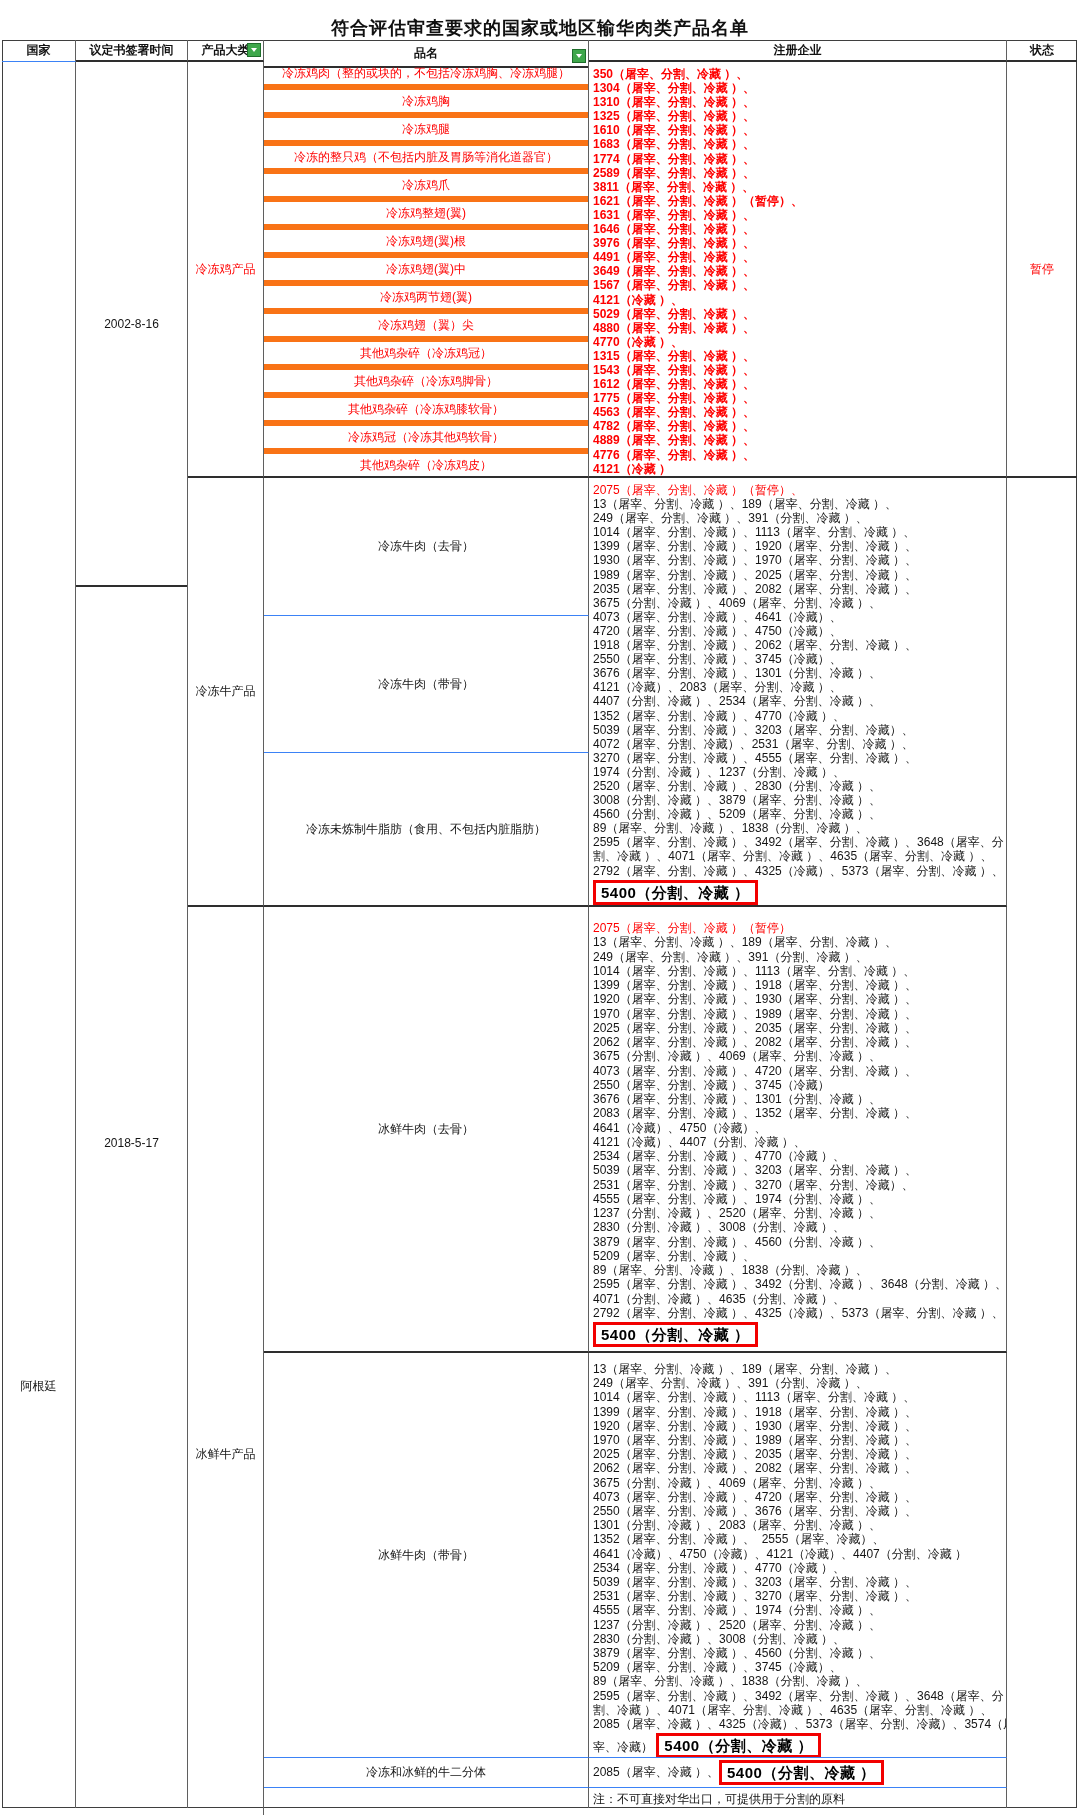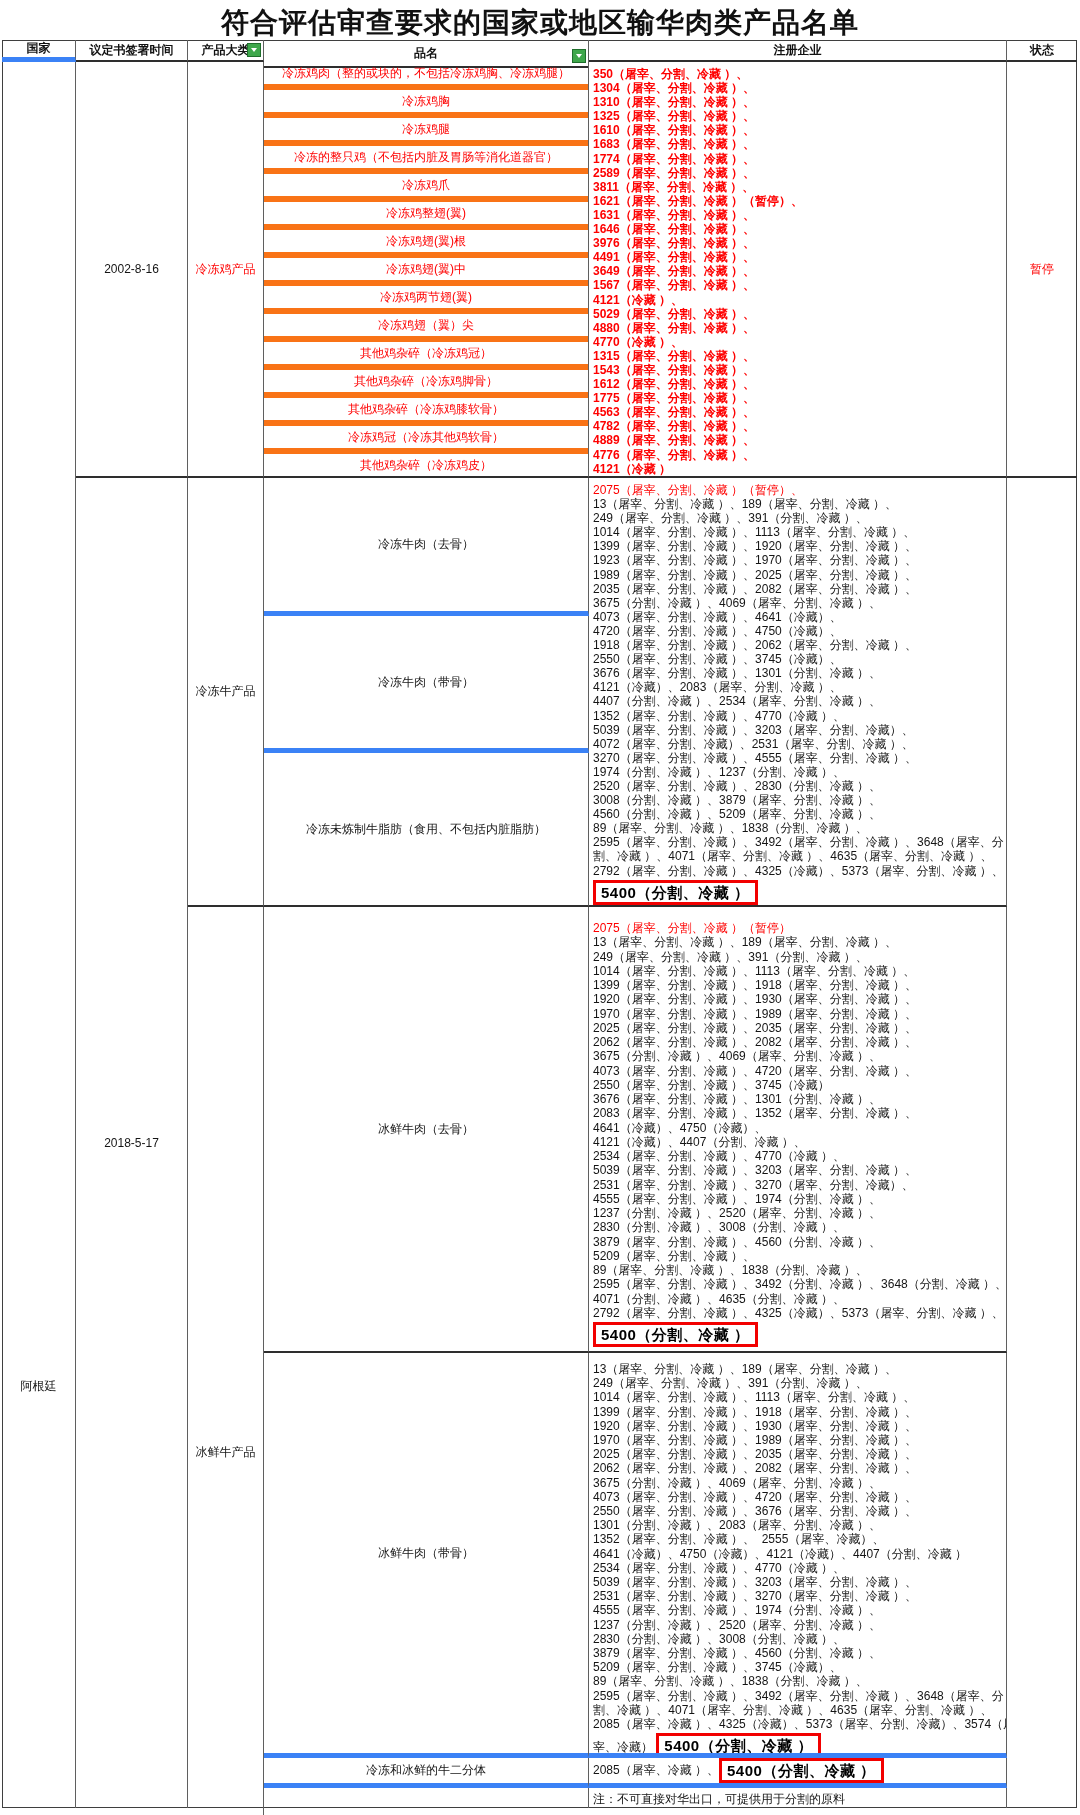--- a/index.html
+++ b/index.html
@@ -1,23 +1,23 @@
 <!DOCTYPE html>
 <html><head>
 <meta charset="utf-8">
 <style>
   html,body{margin:0;padding:0;background:#fff;}
   #page{position:relative;width:1080px;height:1815px;background:#fff;overflow:hidden;
         font-family:"Liberation Sans","DejaVu Sans",sans-serif;color:#151515;}
-  #title{position:absolute;top:4px;left:0;width:1080px;text-align:center;
-         font-size:28px;font-weight:bold;letter-spacing:1px;color:#111;}
+  #title{position:absolute;top:16px;left:0;width:1080px;text-align:center;
+         font-size:18px;font-weight:bold;letter-spacing:1px;color:#111;}
   #frame{position:absolute;left:2px;top:40px;width:1075px;height:1768px;
          border:1px solid #3f3f3f;box-sizing:border-box;}
   .cell{position:absolute;box-sizing:border-box;border-right:1px solid #5f5f5f;
-        border-bottom:5px solid #3b82f6;background:transparent;}
+        border-bottom:1px solid #3b82f6;background:transparent;}
   .nb{border-bottom:none;}
   .nr{border-right:none;}
   .bb2{border-bottom:2px solid #2e2e2e;}
   .hcell{display:flex;align-items:center;justify-content:center;
          font-weight:bold;font-size:12px;color:#111;}
   .center{display:flex;align-items:center;justify-content:center;font-size:12px;}
   .red{color:#fe0000;}
   .names{display:flex;flex-direction:column;}
   .prow{flex:1;display:flex;align-items:center;justify-content:center;
         font-size:12px;border-bottom:6px solid #f97316;text-align:center;}
@@ -64,21 +64,21 @@
         <span class="tri"></span>
       </span>
   </div>
   <div class="cell hcell bb2" style="left:589px;top:40px;width:418px;height:22px;">注册企业</div>
   <div class="cell hcell bb2 nr" style="left:1007px;top:40px;width:70px;height:22px;">状态</div>
 
   <div class="cell nb" style="left:2px;top:62px;width:74px;height:1746px;">
     <span class="countrylabel">阿根廷</span>
   </div>
 
-  <div class="cell center bb2" style="left:76px;top:62px;width:112px;height:416px;text-align:center;">2002-8-16</div>
+  <div class="cell center bb2" style="left:76px;top:62px;width:112px;height:525px;text-align:center;">2002-8-16</div>
   <div class="cell center bb2 red" style="left:188px;top:62px;width:76px;height:416px;">冷冻鸡产品</div>
 
   <div class="cell names bb2" style="left:264px;top:62px;width:325px;height:416px;">
 
   <div class="prow red">冷冻鸡肉（整的或块的，不包括冷冻鸡胸、冷冻鸡腿）</div>
       <div class="prow red">冷冻鸡胸</div>
       <div class="prow red">冷冻鸡腿</div>
       <div class="prow red">冷冻的整只鸡（不包括内脏及胃肠等消化道器官）</div>
       <div class="prow red">冷冻鸡爪</div>
       <div class="prow red">冷冻鸡整翅(翼)</div>
@@ -138,21 +138,21 @@
   <div class="cell center bb2" style="left:264px;top:753px;width:325px;height:154px;">冷冻未炼制牛脂肪（食用、不包括内脏脂肪）</div>
 
   <div class="cell ent bb2" style="left:589px;top:478px;width:418px;height:429px;">
     <div class="ln red">2075（屠宰、分割、冷藏 ）（暂停）、</div>
     <div>
 
     <div class="ln">13（屠宰、分割、冷藏 ）、189（屠宰、分割、冷藏 ）、</div>
         <div class="ln">249（屠宰、分割、冷藏 ）、391（分割、冷藏 ）、</div>
         <div class="ln">1014（屠宰、分割、冷藏 ）、1113（屠宰、分割、冷藏 ）、</div>
         <div class="ln">1399（屠宰、分割、冷藏 ）、1920（屠宰、分割、冷藏 ）、</div>
-        <div class="ln">1923（屠宰、分割、冷藏 ）、1970（屠宰、分割、冷藏 ）、</div>
+        <div class="ln">1930（屠宰、分割、冷藏 ）、1970（屠宰、分割、冷藏 ）、</div>
         <div class="ln">1989（屠宰、分割、冷藏 ）、2025（屠宰、分割、冷藏 ）、</div>
         <div class="ln">2035（屠宰、分割、冷藏 ）、2082（屠宰、分割、冷藏 ）、</div>
         <div class="ln">3675（分割、冷藏 ）、4069（屠宰、分割、冷藏 ）、</div>
         <div class="ln">4073（屠宰、分割、冷藏 ）、4641（冷藏）、</div>
         <div class="ln">4720（屠宰、分割、冷藏 ）、4750（冷藏）、</div>
         <div class="ln">1918（屠宰、分割、冷藏 ）、2062（屠宰、分割、冷藏 ）、</div>
         <div class="ln">2550（屠宰、分割、冷藏 ）、3745（冷藏）、</div>
         <div class="ln">3676（屠宰、分割、冷藏 ）、1301（分割、冷藏 ）、</div>
         <div class="ln">4121（冷藏）、2083（屠宰、分割、冷藏 ）、</div>
         <div class="ln">4407（分割、冷藏 ）、2534（屠宰、分割、冷藏 ）、</div>

